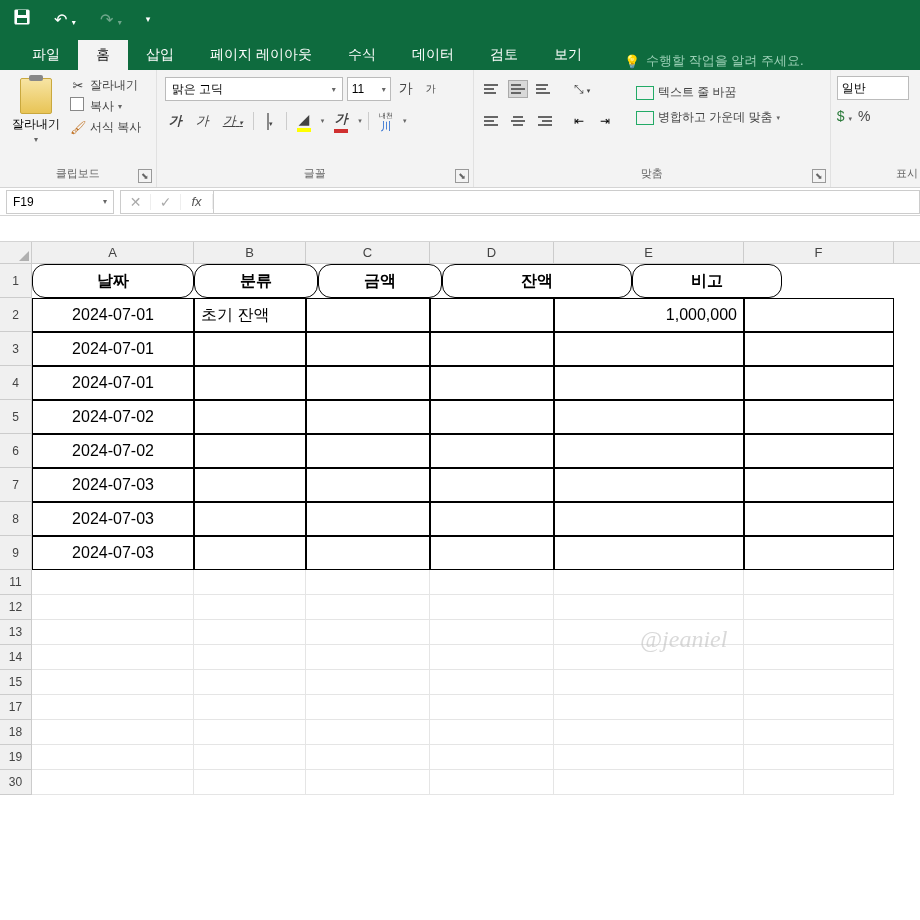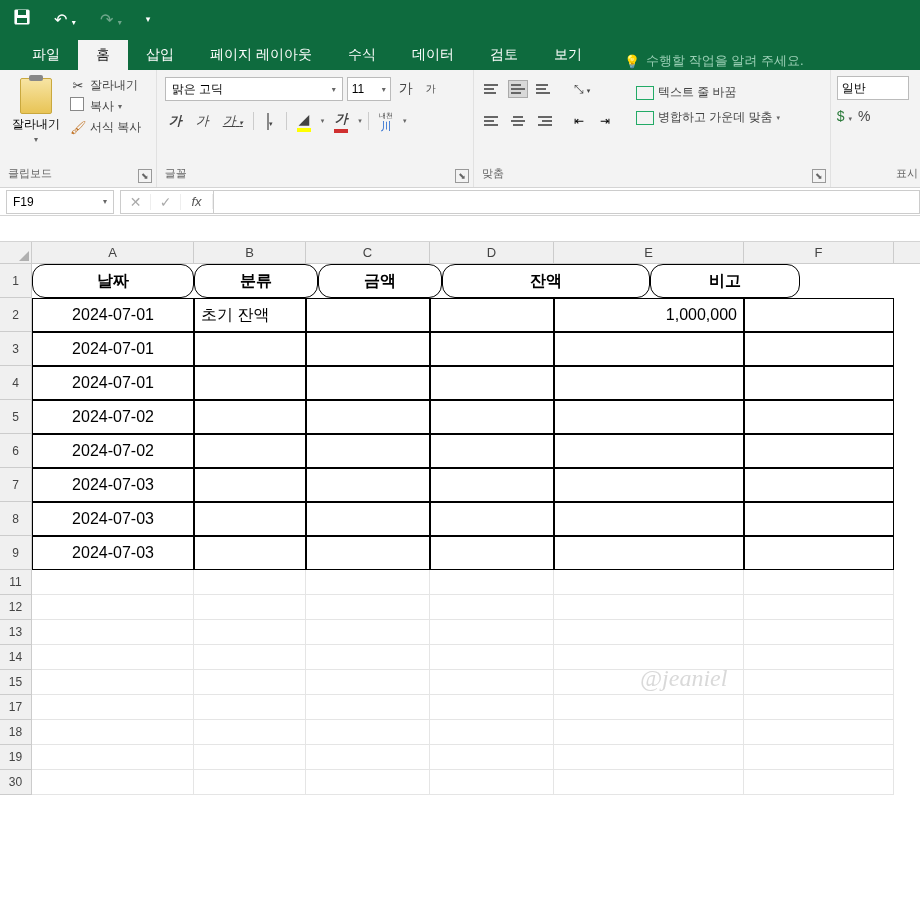--- a/index.html
+++ b/index.html
@@ -13,21 +13,21 @@
 
 .ribbon-tabs { background: #0e6b3e; height: 32px; display: flex; align-items: flex-end; padding-left: 14px; gap: 0; }
 .ribbon-tab { color: #fff; font-size: 14px; padding: 6px 18px; cursor: pointer; }
 .ribbon-tab.active { background: #f3f3f3; color: #222; }
 .ribbon-hint { color: #9bd0b6; font-size: 13px; margin-left: 24px; display: flex; align-items: center; gap: 6px; }
 .ribbon-hint .bulb { font-size: 13px; }
 
 
 .ribbon { background: #f3f3f3; height: 118px; border-bottom: 1px solid #d4d4d4; display: flex; }
 .ribbon-group { border-right: 1px solid #e1e1e1; padding: 6px 8px 2px 8px; display: flex; flex-direction: column; justify-content: space-between; position: relative; }
-.ribbon-group-label { font-size: 11px; color: #666; text-align: left; padding-bottom: 4px; }
+.ribbon-group-label { font-size: 11px; color: #666; text-align: center; padding-bottom: 4px; }
 .ribbon-launcher { position: absolute; bottom: 4px; right: 4px; width: 14px; height: 14px; border: 1px solid #999; font-size: 9px; color: #666; display: flex; align-items: center; justify-content: center; }
 
 .clip-group { width: 158px; }
 .clip-body { display: flex; gap: 4px; height: 80px; }
 .paste-btn { display: flex; flex-direction: column; align-items: center; gap: 2px; padding: 2px 4px; }
 .paste-icon { width: 32px; height: 36px; background: linear-gradient(#f7e4a3, #e8c456); border: 1px solid #c9a83e; border-radius: 2px; position: relative; }
 .paste-icon::before { content: ""; position: absolute; top: -4px; left: 8px; width: 14px; height: 6px; background: #888; border-radius: 2px; }
 .clip-items { display: flex; flex-direction: column; gap: 2px; font-size: 12px; color: #444; }
 .clip-item { display: flex; align-items: center; gap: 4px; padding: 1px 2px; }
 .clip-item .ico { width: 16px; font-size: 13px; text-align: center; }
@@ -94,21 +94,21 @@
 .col-h { text-align: center; font-size: 13px; color: #444; border-right: 1px solid #ccc; line-height: 22px; }
 .row { display: flex; height: 34px; }
 .row.small { height: 25px; }
 .row-h { width: 32px; background: #f0f0f0; border-right: 1px solid #ccc; border-bottom: 1px solid #ccc; text-align: center; font-size: 12px; color: #444; display:flex;align-items:center;justify-content:center;}
 .cell { border-right: 1px solid #e5e5e5; border-bottom: 1px solid #e5e5e5; font-size: 16px; padding: 4px 6px; display:flex;align-items:center;}
 .cell.bold-border { border: 1.5px solid #000; }
 .cell.header-cell { font-weight: bold; justify-content:center;border-radius:13px; }
 .cell.center { justify-content:center;}
 .cell.right { justify-content:flex-end;}
 
-.watermark { position:absolute; top:665px; left:640px; font-size:24px; color:#c0c0c0; font-style:italic; font-family:serif; opacity:0.6;}
+.watermark { position:absolute; top:626px; left:640px; font-size:24px; color:#c0c0c0; font-style:italic; font-family:serif; opacity:0.6;}
 </style>
 </head>
 <body>
 
 <div class="titlebar">
   <span class="qat-btn">
     <svg width="16" height="16" viewBox="0 0 16 16">
         <rect x="1" y="1" width="14" height="14" fill="#fff" stroke="#fff" stroke-width="1.2" rx="1"></rect>
         <rect x="4" y="1" width="8" height="5" fill="#0e6b3e"></rect>
         <rect x="3" y="9" width="10" height="5" fill="#0e6b3e"></rect>
@@ -294,21 +294,21 @@
     <div class="col-h" style="width:190px">E</div>
     <div class="col-h" style="width:150px">F</div>
   </div>
 
   <div id="data-rows">
       <div class="row">
         <div class="row-h">1</div>
         <div class="cell bold-border header-cell" style="width: 162px;">날짜</div>
         <div class="cell bold-border header-cell" style="width: 124px;">분류</div>
         <div class="cell bold-border header-cell" style="width: 124px;">금액</div>
-        <div class="cell bold-border header-cell" style="width: 208px;">잔액</div>
+        <div class="cell bold-border header-cell" style="width: 190px;">잔액</div>
         <div class="cell bold-border header-cell" style="width: 150px;">비고</div>
       </div>
       <div class="row">
         <div class="row-h">2</div>
         <div class="cell bold-border center" style="width: 162px;">2024-07-01</div>
         <div class="cell bold-border" style="width: 112px;">초기 잔액</div>
         <div class="cell bold-border" style="width: 124px;"></div>
         <div class="cell bold-border" style="width: 124px;"></div>
         <div class="cell bold-border right" style="width: 190px;">1,000,000</div>
         <div class="cell bold-border" style="width: 150px;"></div>

